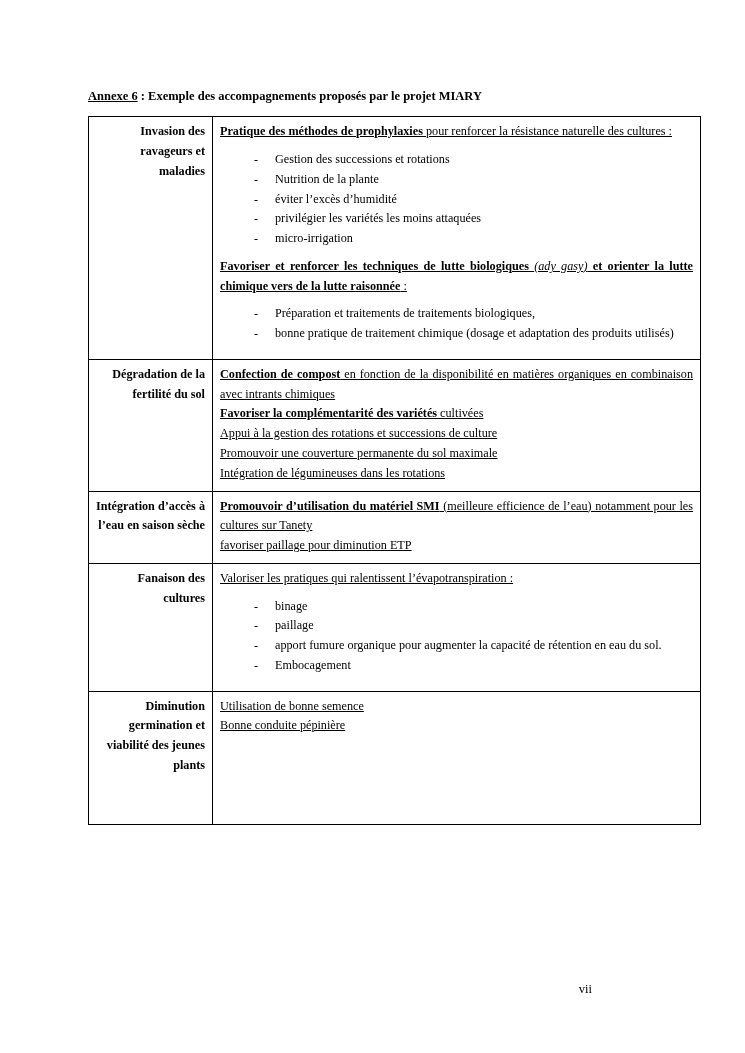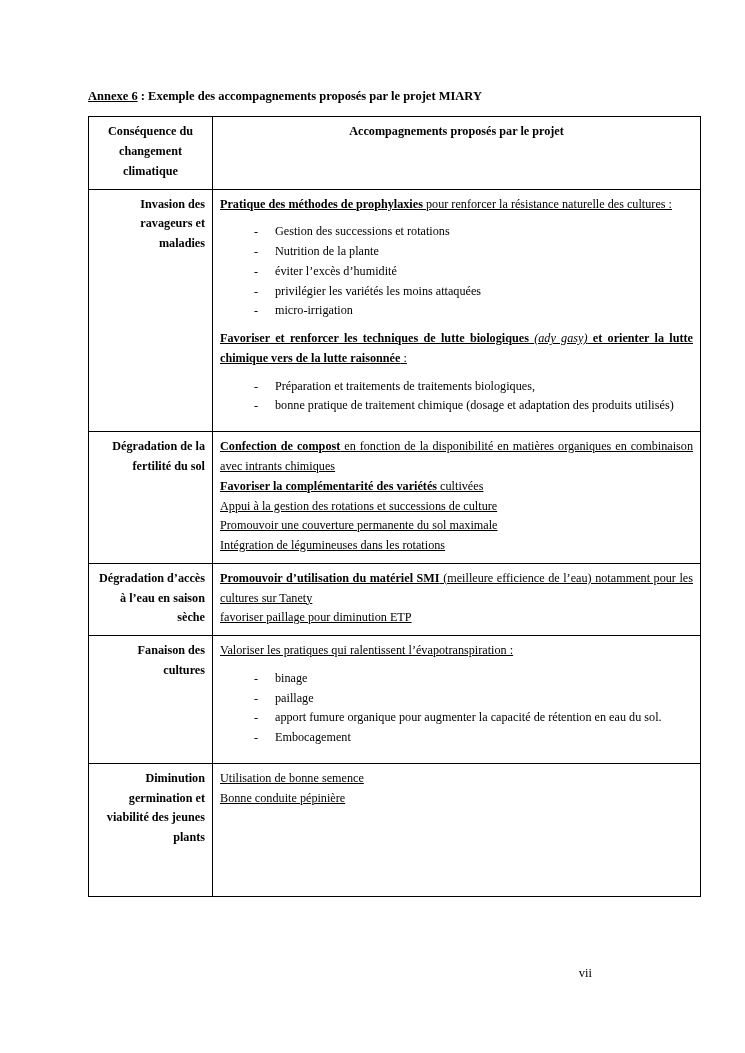--- a/index.html
+++ b/index.html
@@ -91,43 +91,39 @@
   }
   ul.dashlist li::before {
     content: "-";
     position: absolute;
     left: 26px;
     top: 0;
   }
   .footer-page {
     position: absolute;
     right: 46px;
-    bottom: 72px;
+    bottom: 56px;
     font-size: 12.5px;
   }
 </style>
 </head>
 <body>
 
 <div class="page">
 
   <div class="doc-title">
     <span class="underline">Annexe 6</span><span> : Exemple des accompagnements proposés par le projet MIARY</span>
   </div>
 
   <table class="annex-table">
     <colgroup>
       <col style="width:124px">
       <col style="width:488px">
     </colgroup>
     <tbody>
-      <tr class="head-row">
-        <td class="col-left head-left">Conséquence du changement climatique</td>
-        <td class="col-right head-right">Accompagnements proposés par le projet</td>
-      </tr>
 
       <tr>
         <td class="col-left">Invasion des ravageurs et maladies</td>
         <td class="col-right">
           <p class="para just"><span class="b">Pratique des méthodes de prophylaxies</span><span> pour renforcer la résistance naturelle des cultures :</span></p>
           <ul class="dashlist">
             <li>Gestion des successions et rotations</li>
             <li>Nutrition de la plante</li>
             <li>éviter l’excès d’humidité</li>
             <li>privilégier les variétés les moins attaquées</li>
@@ -146,21 +142,21 @@
         <td class="col-right">
           <p class="para just"><span class="b">Confection de compost</span><span> en fonction de la disponibilité en matières organiques en combinaison avec intrants chimiques</span></p>
           <p class="para"><span class="b">Favoriser la complémentarité des variétés</span><span> cultivées</span></p>
           <p class="para">Appui à la gestion des rotations et successions de culture</p>
           <p class="para">Promouvoir une  couverture permanente du sol maximale</p>
           <p class="para">Intégration de légumineuses dans les rotations</p>
         </td>
       </tr>
 
       <tr>
-        <td class="col-left">Dégradation d’accès à l’eau en saison sèche</td>
+        <td class="col-left">Intégration d’accès à l’eau en saison sèche</td>
         <td class="col-right">
           <p class="para just"><span class="b">Promouvoir d’utilisation du matériel SMI</span><span> (meilleure efficience de l’eau) notamment pour les cultures sur Tanety</span></p>
           <p class="para">favoriser paillage pour diminution ETP</p>
         </td>
       </tr>
 
       <tr>
         <td class="col-left">Fanaison des cultures</td>
         <td class="col-right">
           <p class="para">Valoriser les pratiques qui ralentissent l’évapotranspiration :</p>

